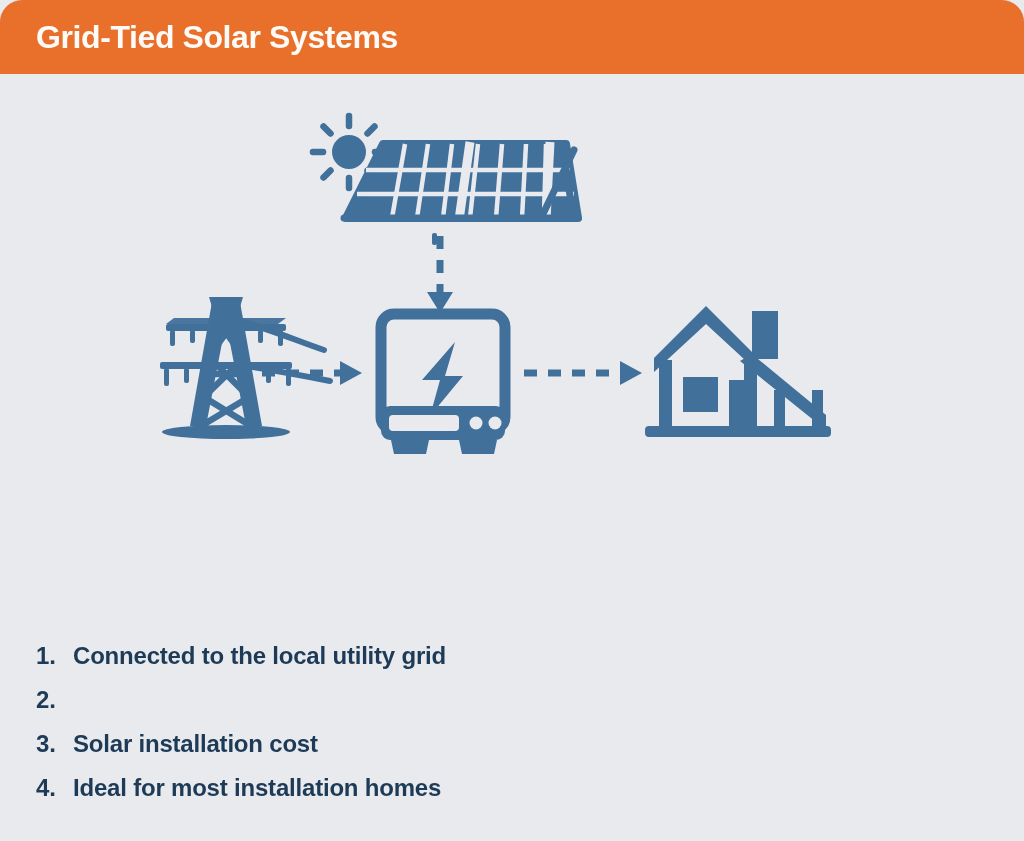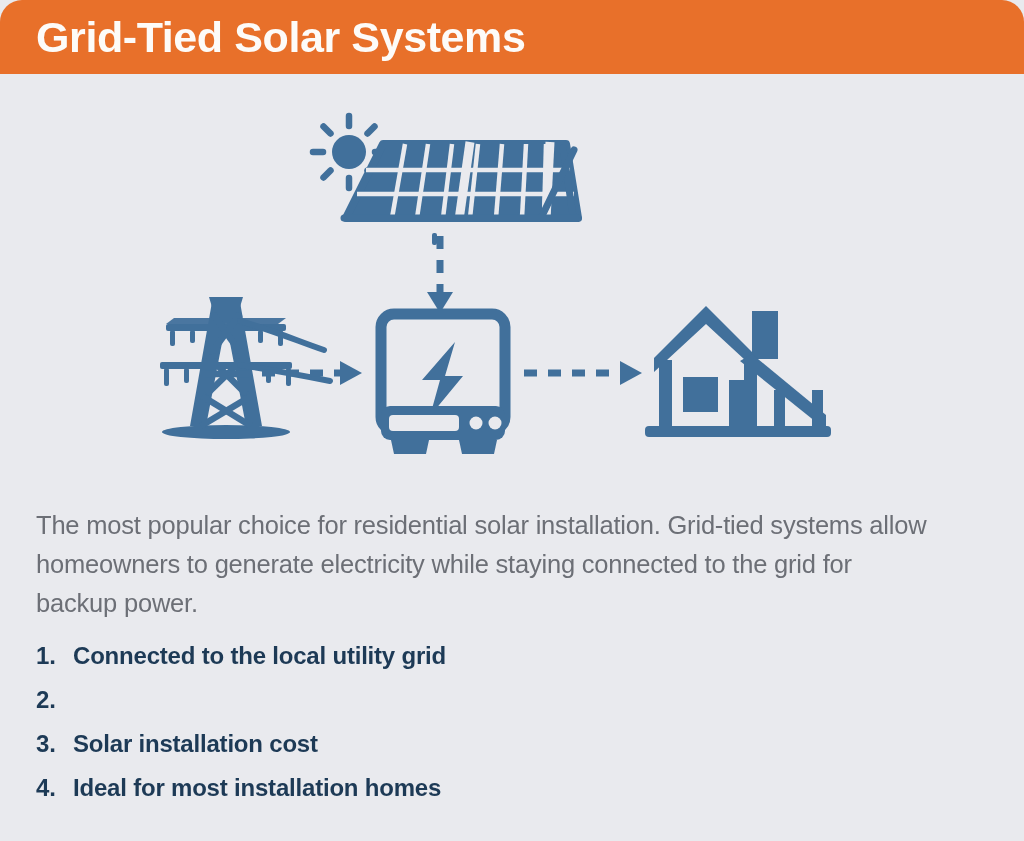--- a/index.html
+++ b/index.html
@@ -31,21 +31,21 @@
     top: 0;
     width: 1024px;
     height: 74px;
     background: #e8702a;
     display: flex;
     align-items: center;
   }
   .header-title {
     margin-left: 36px;
     color: #fdfbf8;
-    font-size: 43px;
+    font-size: 32px;
     font-weight: bold;
     letter-spacing: -0.4px;
     line-height: 1;
   }
 
   
   .diagram {
     position: absolute;
     left: 0;
     top: 74px;
@@ -238,21 +238,20 @@
 
         <rect x="774" y="316" width="11" height="38"></rect>
         <rect x="812" y="316" width="11" height="38"></rect>
 
         <rect x="645" y="352" width="186" height="11" rx="4"></rect>
       </g>
 
     </svg>
   </div>
 
-  <div class="body-copy">The most popular choice for residential solar installation. Grid-tied systems allow homeowners to generate electricity while staying connected to the grid for backup power.</div>
 
   <div class="feature-list">
 
     <div class="feature-row">
       <span class="feature-num">1.</span>
       <span class="feature-text">Connected to the local utility grid</span>
     </div>
 
     <div class="feature-row">
       <span class="feature-num">2.</span>

